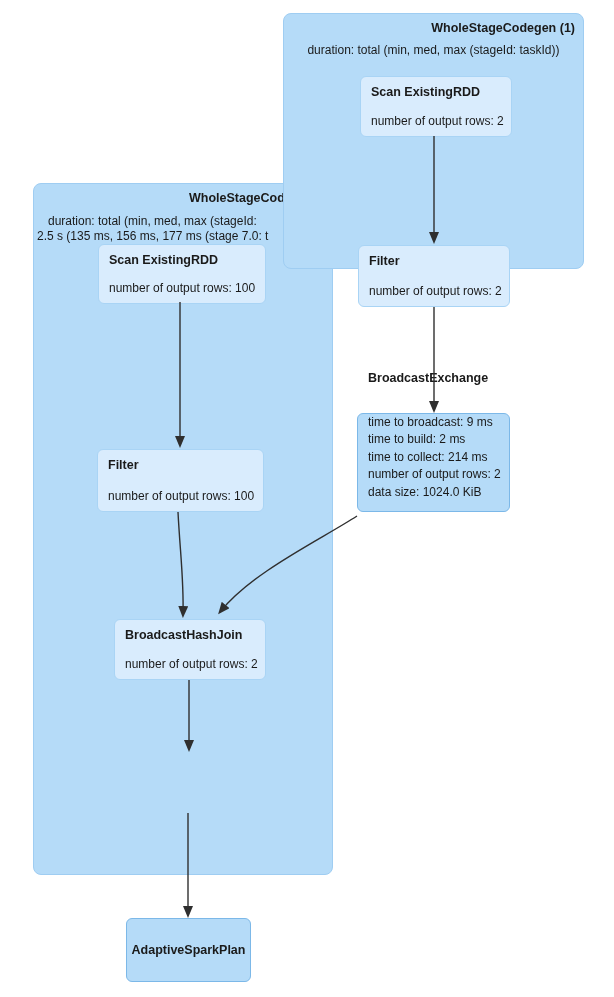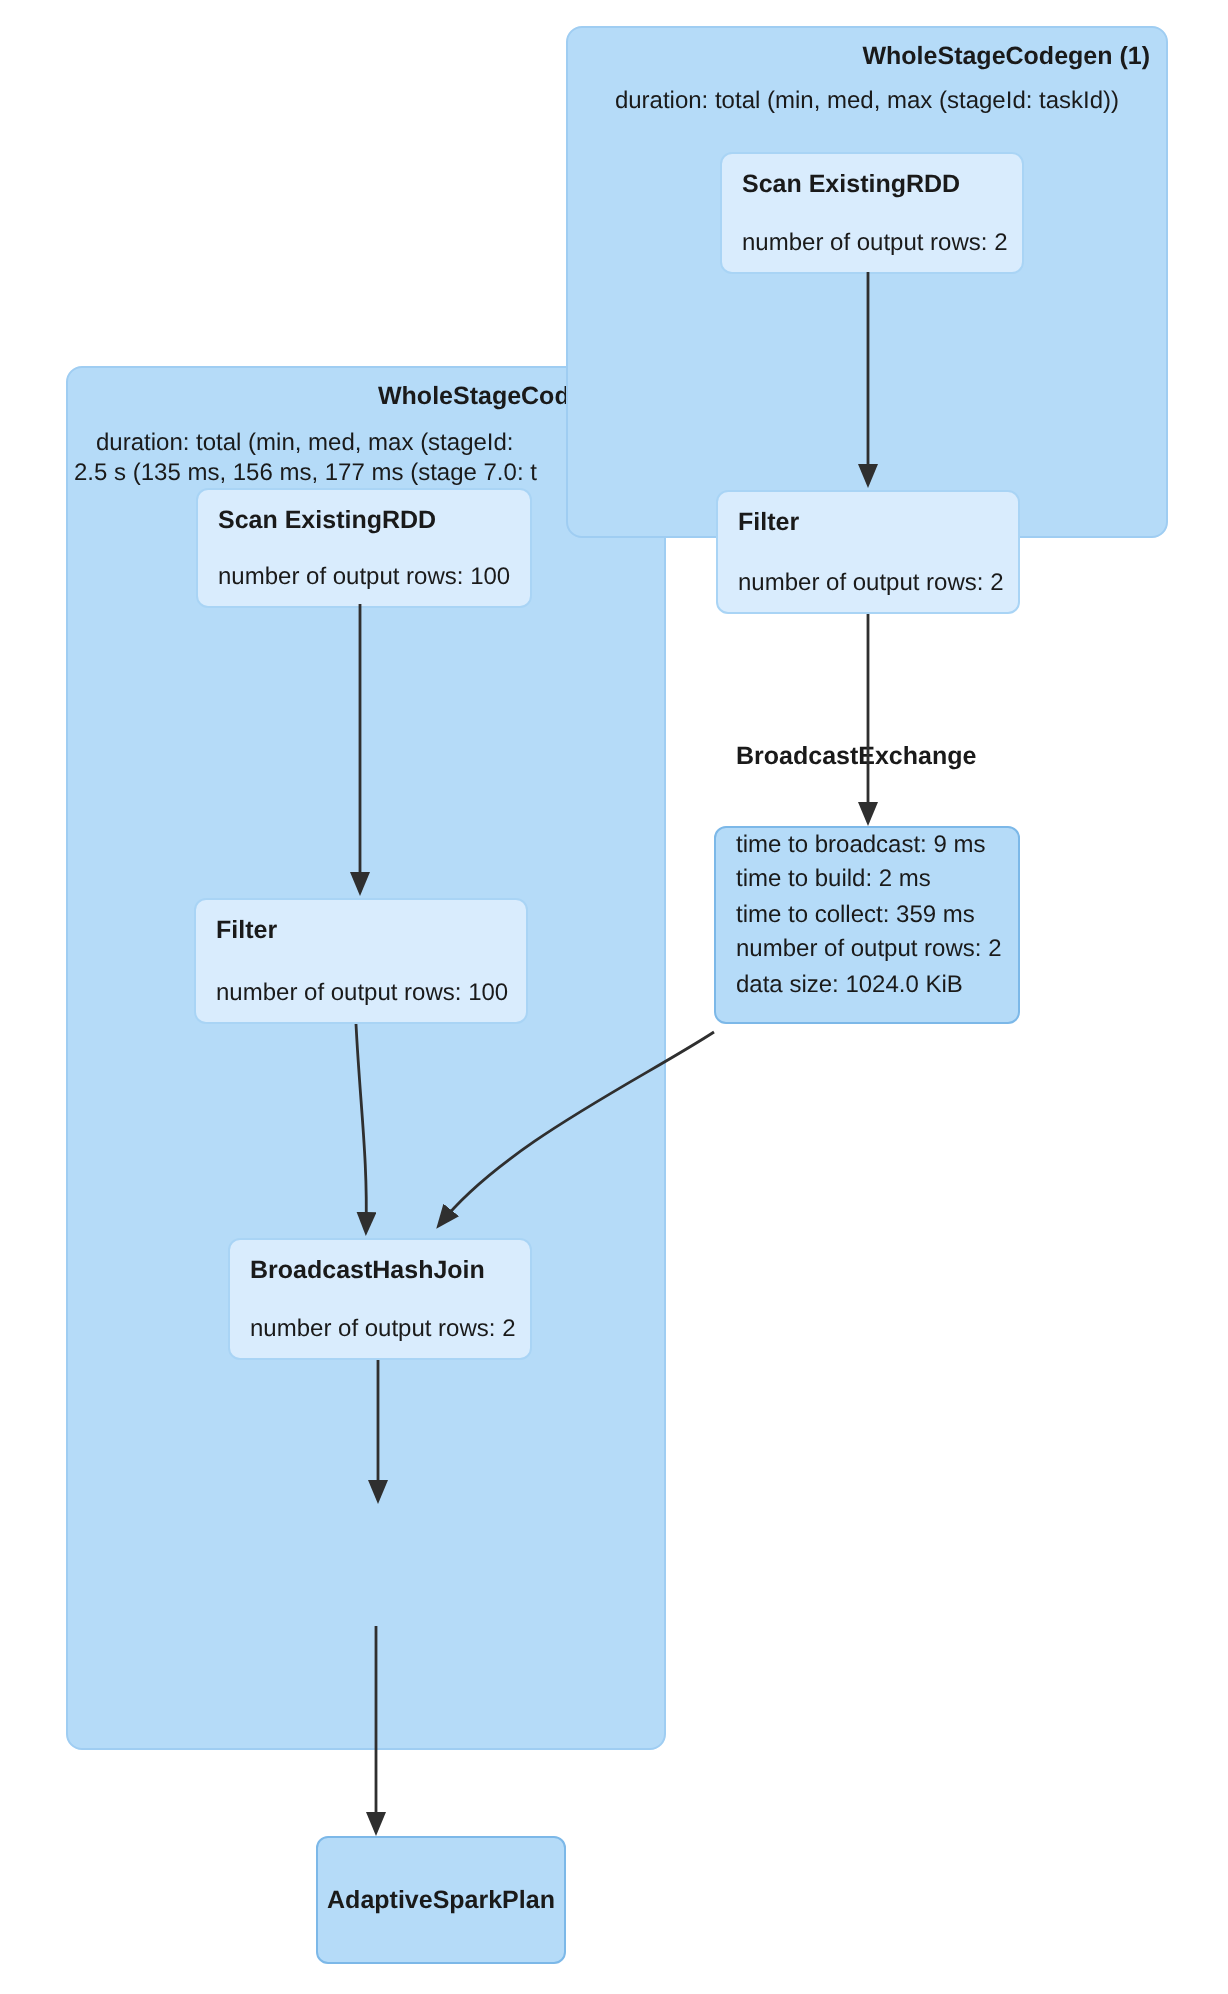--- a/index.html
+++ b/index.html
@@ -41,21 +41,21 @@
   
   #node-scan1   { left:76px;  top:62px;  width:152px; height:61px; }
   #node-filter1 { left:74px;  top:231px; width:152px; height:62px; }
   #node-scan2   { left:64px;  top:60px;  width:168px; height:60px; }
   #node-filter2 { left:63px;  top:265px; width:167px; height:63px; }
   #node-bhj     { left:80px;  top:435px; width:152px; height:61px; }
   #node-project { left:129px; top:569px; width:52px;  height:61px; }
   
   #node-bex { left:357px; top:413px; width:153px; height:99px; justify-content:flex-end; padding:10px 10px; }
   #node-bex .metric-list { margin-top:29px; line-height:17.5px; }
-  #node-asp { left:126px; top:918px; width:125px; height:64px;margin-left:32px; }
+  #node-asp { left:126px; top:918px; width:125px; height:64px; }
   #edge-layer { position:absolute; left:0; top:0; z-index:5; pointer-events:none; }
   #edge-layer path.edge { fill:none; stroke:var(--edge-color,#2f2f2f); stroke-width:1.4px; }
   #edge-layer marker path { fill:var(--edge-color,#2f2f2f); }
 </style>
 </head>
 <body>
 
 <div id="canvas">
 
   <div class="cluster" id="cluster-wsc2">
@@ -95,21 +95,21 @@
       <div class="node-title">Filter</div>
       <div class="node-metric">number of output rows: 2</div>
     </div>
   </div>
 
   <div class="node standalone" id="node-bex">
     <div class="node-title">BroadcastExchange</div>
     <div class="metric-list">
       <div class="node-metric">time to broadcast: 9 ms</div>
       <div class="node-metric">time to build: 2 ms</div>
-      <div class="node-metric">time to collect: 359 ms</div>
+      <div class="node-metric">time to collect: 214 ms</div>
       <div class="node-metric">number of output rows: 2</div>
       <div class="node-metric">data size: 1024.0 KiB</div>
     </div>
   </div>
 
   <div class="node standalone label-only" id="node-asp">
     <div class="node-title">AdaptiveSparkPlan</div>
   </div>
 
   <svg id="edge-layer" width="614" height="997" viewBox="0 0 614 997">

